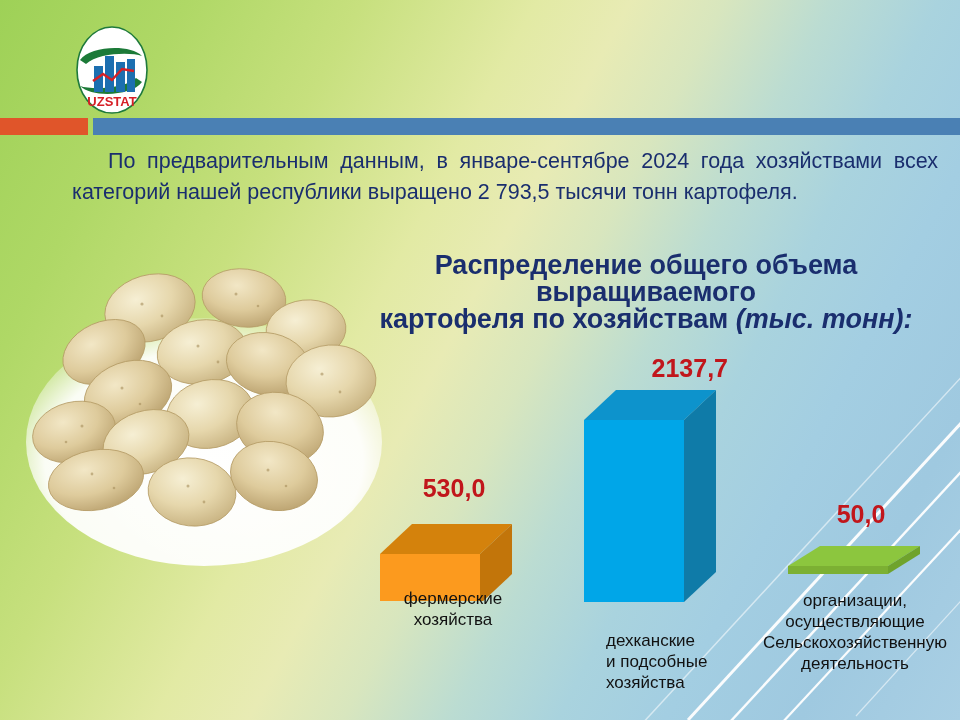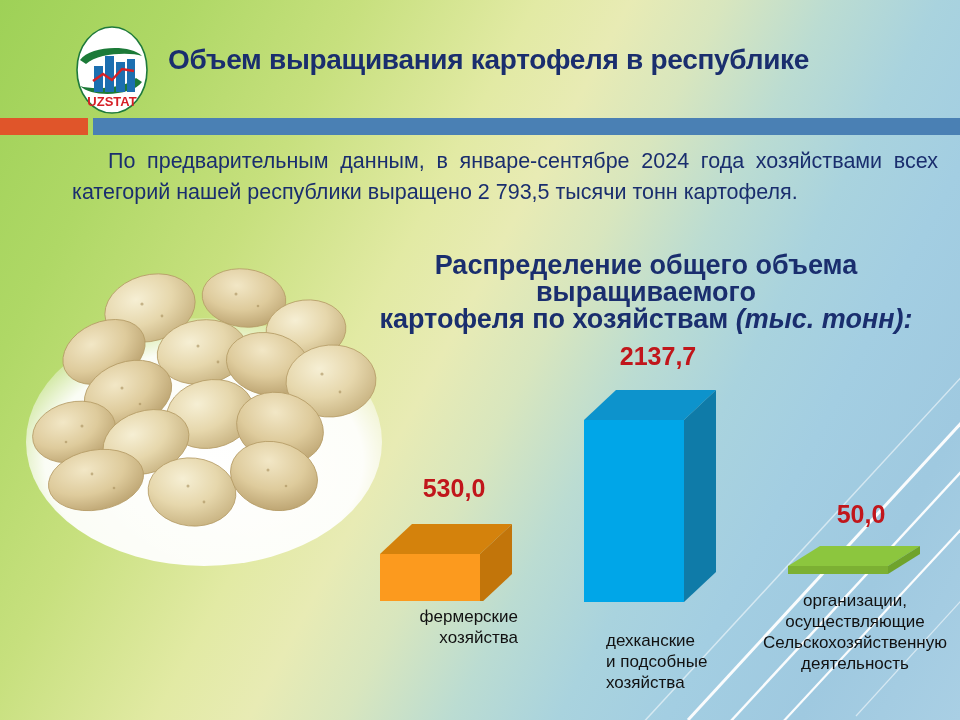--- a/index.html
+++ b/index.html
@@ -95,21 +95,20 @@
       <g fill="#1C6FB0">
         <rect x="26" y="40" width="9" height="26"></rect>
         <rect x="37" y="30" width="9" height="36"></rect>
         <rect x="48" y="36" width="9" height="30"></rect>
         <rect x="59" y="33" width="8" height="33"></rect>
       </g>
       <polyline points="25,55 35,48 44,54 54,43 66,45" fill="none" stroke="#D61F26" stroke-width="2.4"></polyline>
       <text x="44" y="80" text-anchor="middle" font-family="Liberation Sans, sans-serif" font-size="13" font-weight="bold" fill="#D61F26">UZSTAT</text>
     </svg>
 
-    <div class="title">Объем выращивания картофеля в республике</div>
   </div>
 
   <div class="bar-orange"></div>
   <div class="bar-blue"></div>
 
   <div class="para"><span class="indent"></span><span>По предварительным данным, в январе-сентябре 2024 года хозяйствами всех категорий нашей республики выращено 2 793,5 тысячи тонн картофеля.</span></div>
 
   <svg class="potato-img" viewBox="0 0 368 340" width="368" height="340">
     <defs>
       <radialGradient id="pg" cx="38%" cy="32%" r="72%">
@@ -180,26 +179,26 @@
     <span class="unit">(тыс. тонн):</span>
   </div>
 
   <div class="bar-group" style="left:372px;top:474px;">
     <div class="val" style="left:22px;top:0px;width:120px;">530,0</div>
     <svg width="150" height="95" style="position:absolute;left:0;top:32px;" viewBox="0 0 150 95">
       <polygon points="8,48 40,18 140,18 108,48" fill="#D4820C"></polygon>
       <polygon points="140,18 140,68 108,98 108,48" fill="#C2750A"></polygon>
       <rect x="8" y="48" width="100" height="50" fill="#FC9A1E"></rect>
     </svg>
-    <div class="cat-label" style="left:16px;top:132px;width:130px;text-align:right;">фермерские
+    <div class="cat-label" style="left:16px;top:114px;width:130px;text-align:center;">фермерские
 хозяйства</div>
   </div>
 
   <div class="bar-group" style="left:578px;top:342px;">
-    <div class="val" style="left:10px;top:0px;width:140px;">2137,7</div>
+    <div class="val" style="left:10px;top:12px;width:140px;text-align:right;">2137,7</div>
     <svg width="160" height="232" style="position:absolute;left:0;top:32px;" viewBox="0 0 160 232">
       <polygon points="6,46 38,16 138,16 106,46" fill="#0D93CC"></polygon>
       <polygon points="138,16 138,198 106,228 106,46" fill="#0F7BA8"></polygon>
       <rect x="6" y="46" width="100" height="182" fill="#00A6E8"></rect>
     </svg>
     <div class="cat-label" style="left:28px;top:258px;width:160px;text-align:left;margin-top:30px;">дехканские
 и подсобные
 хозяйства</div>
   </div>
 

